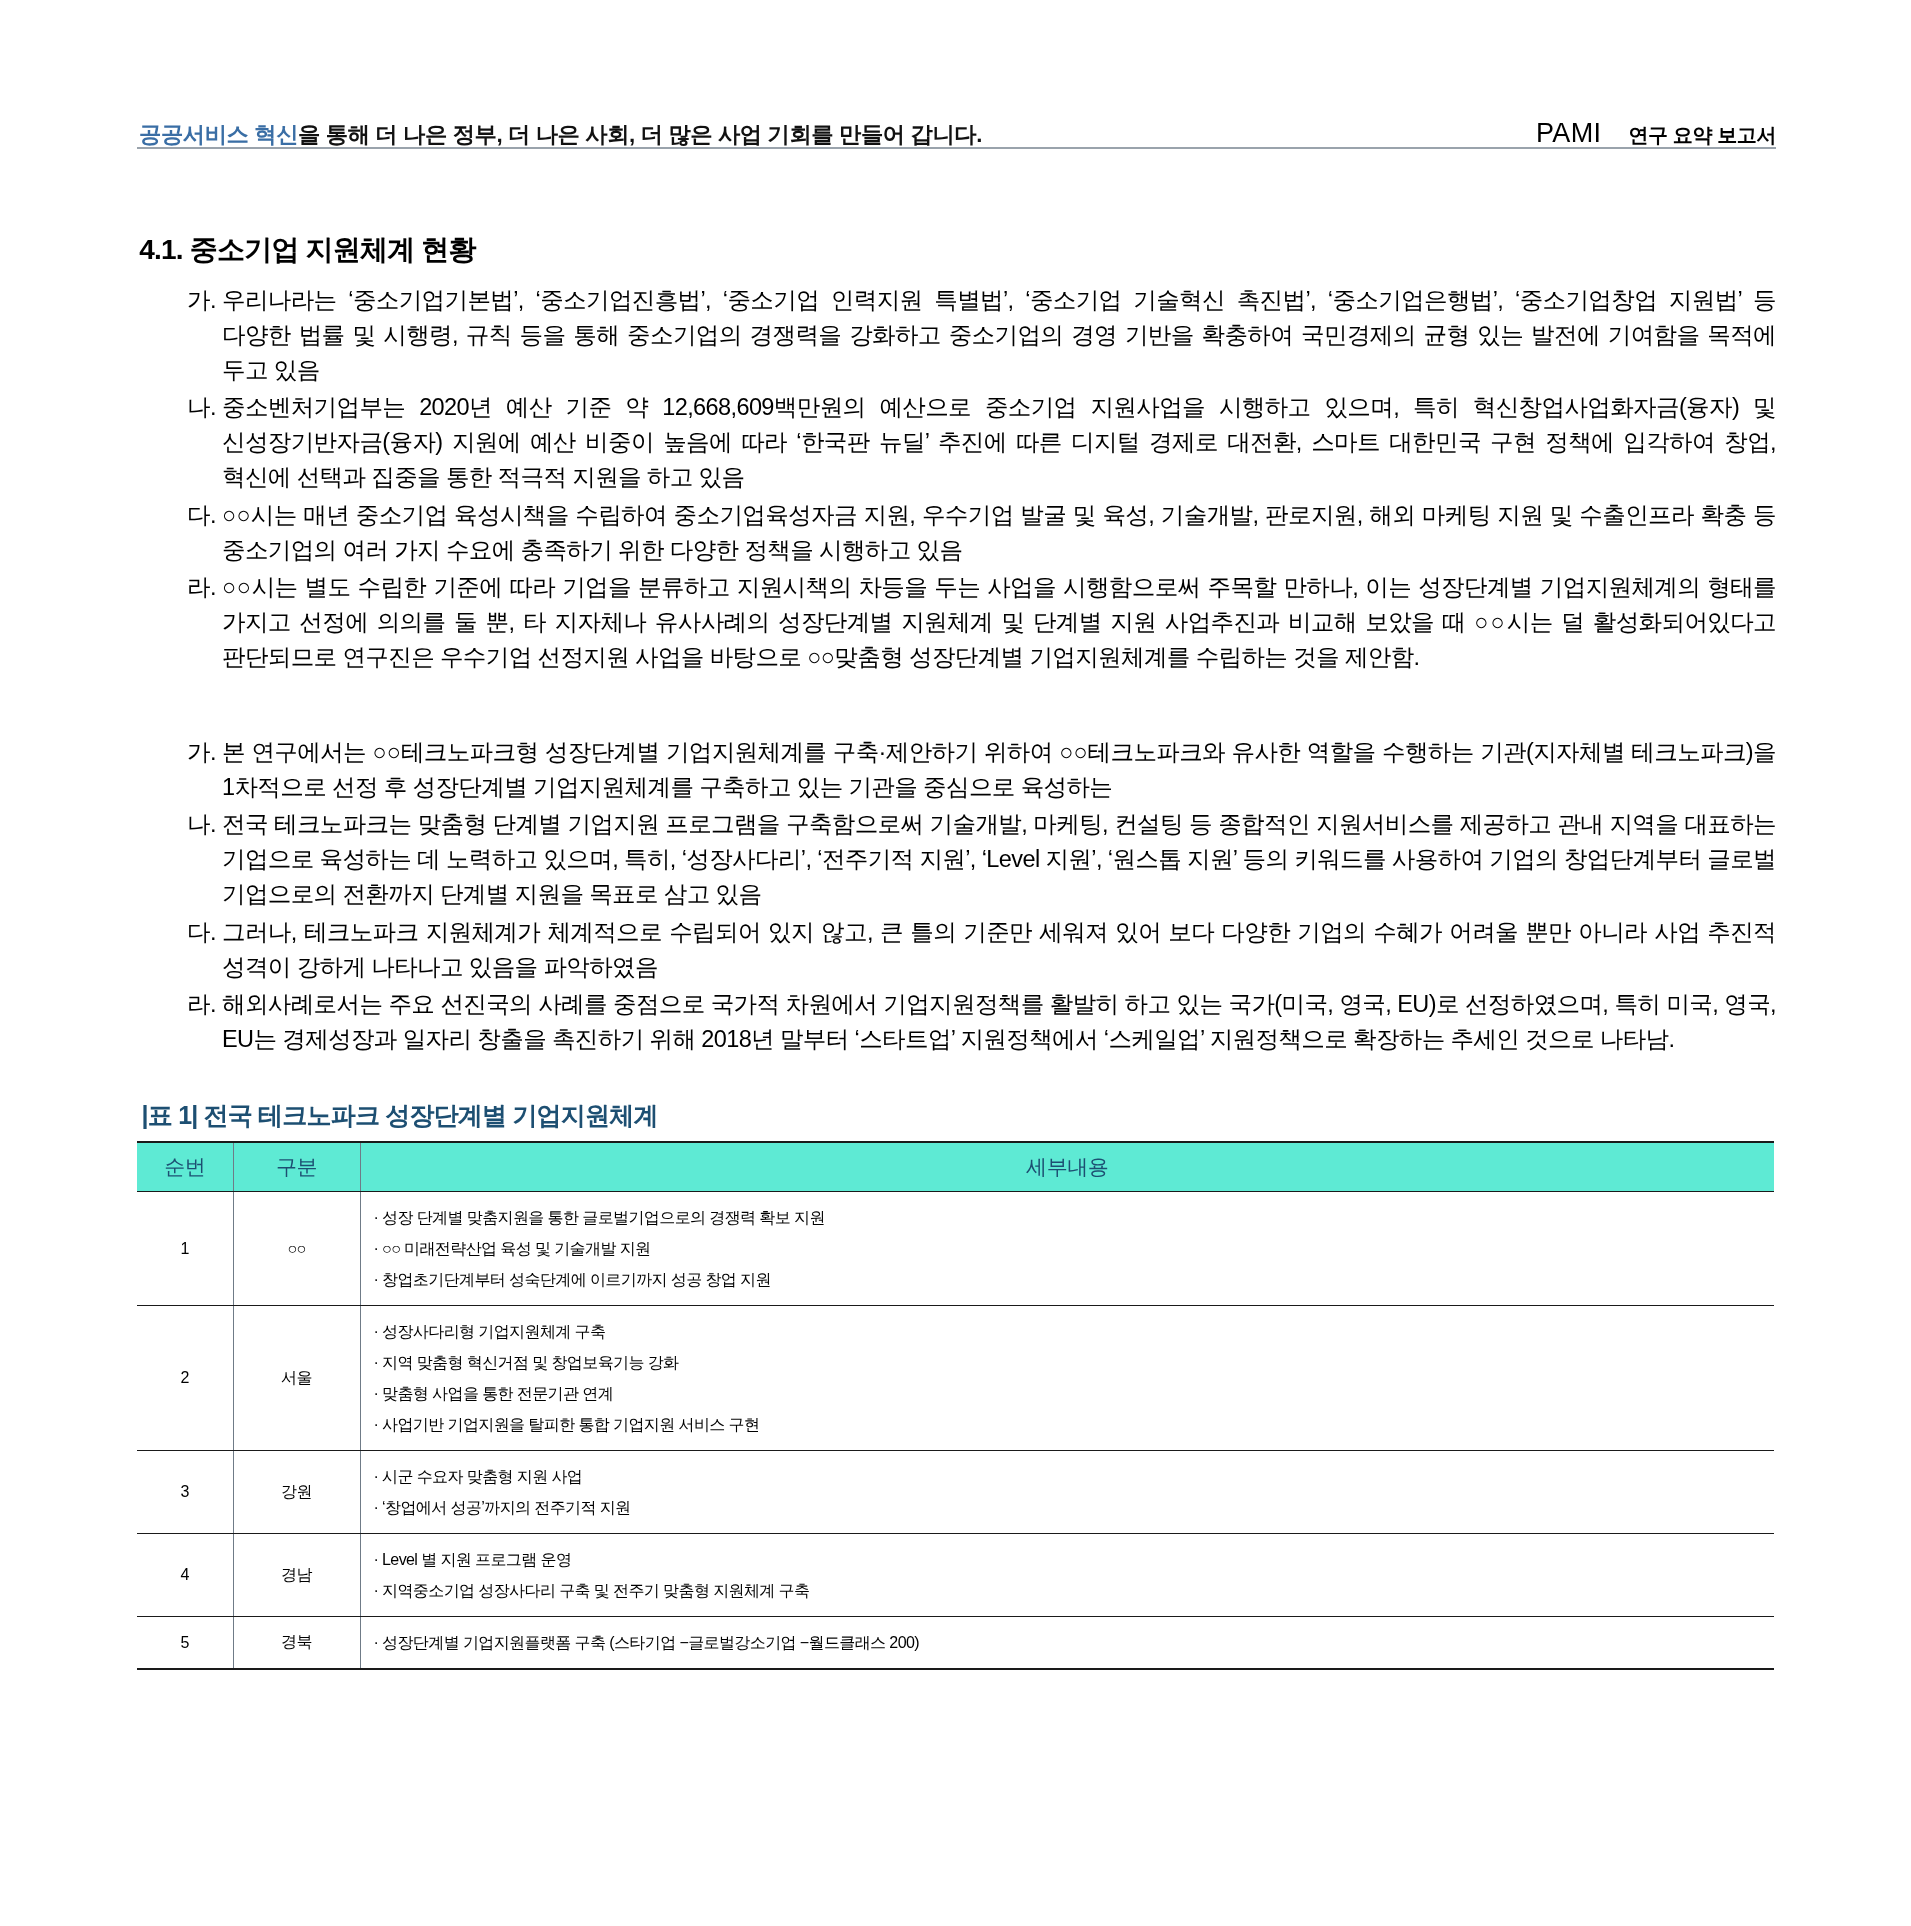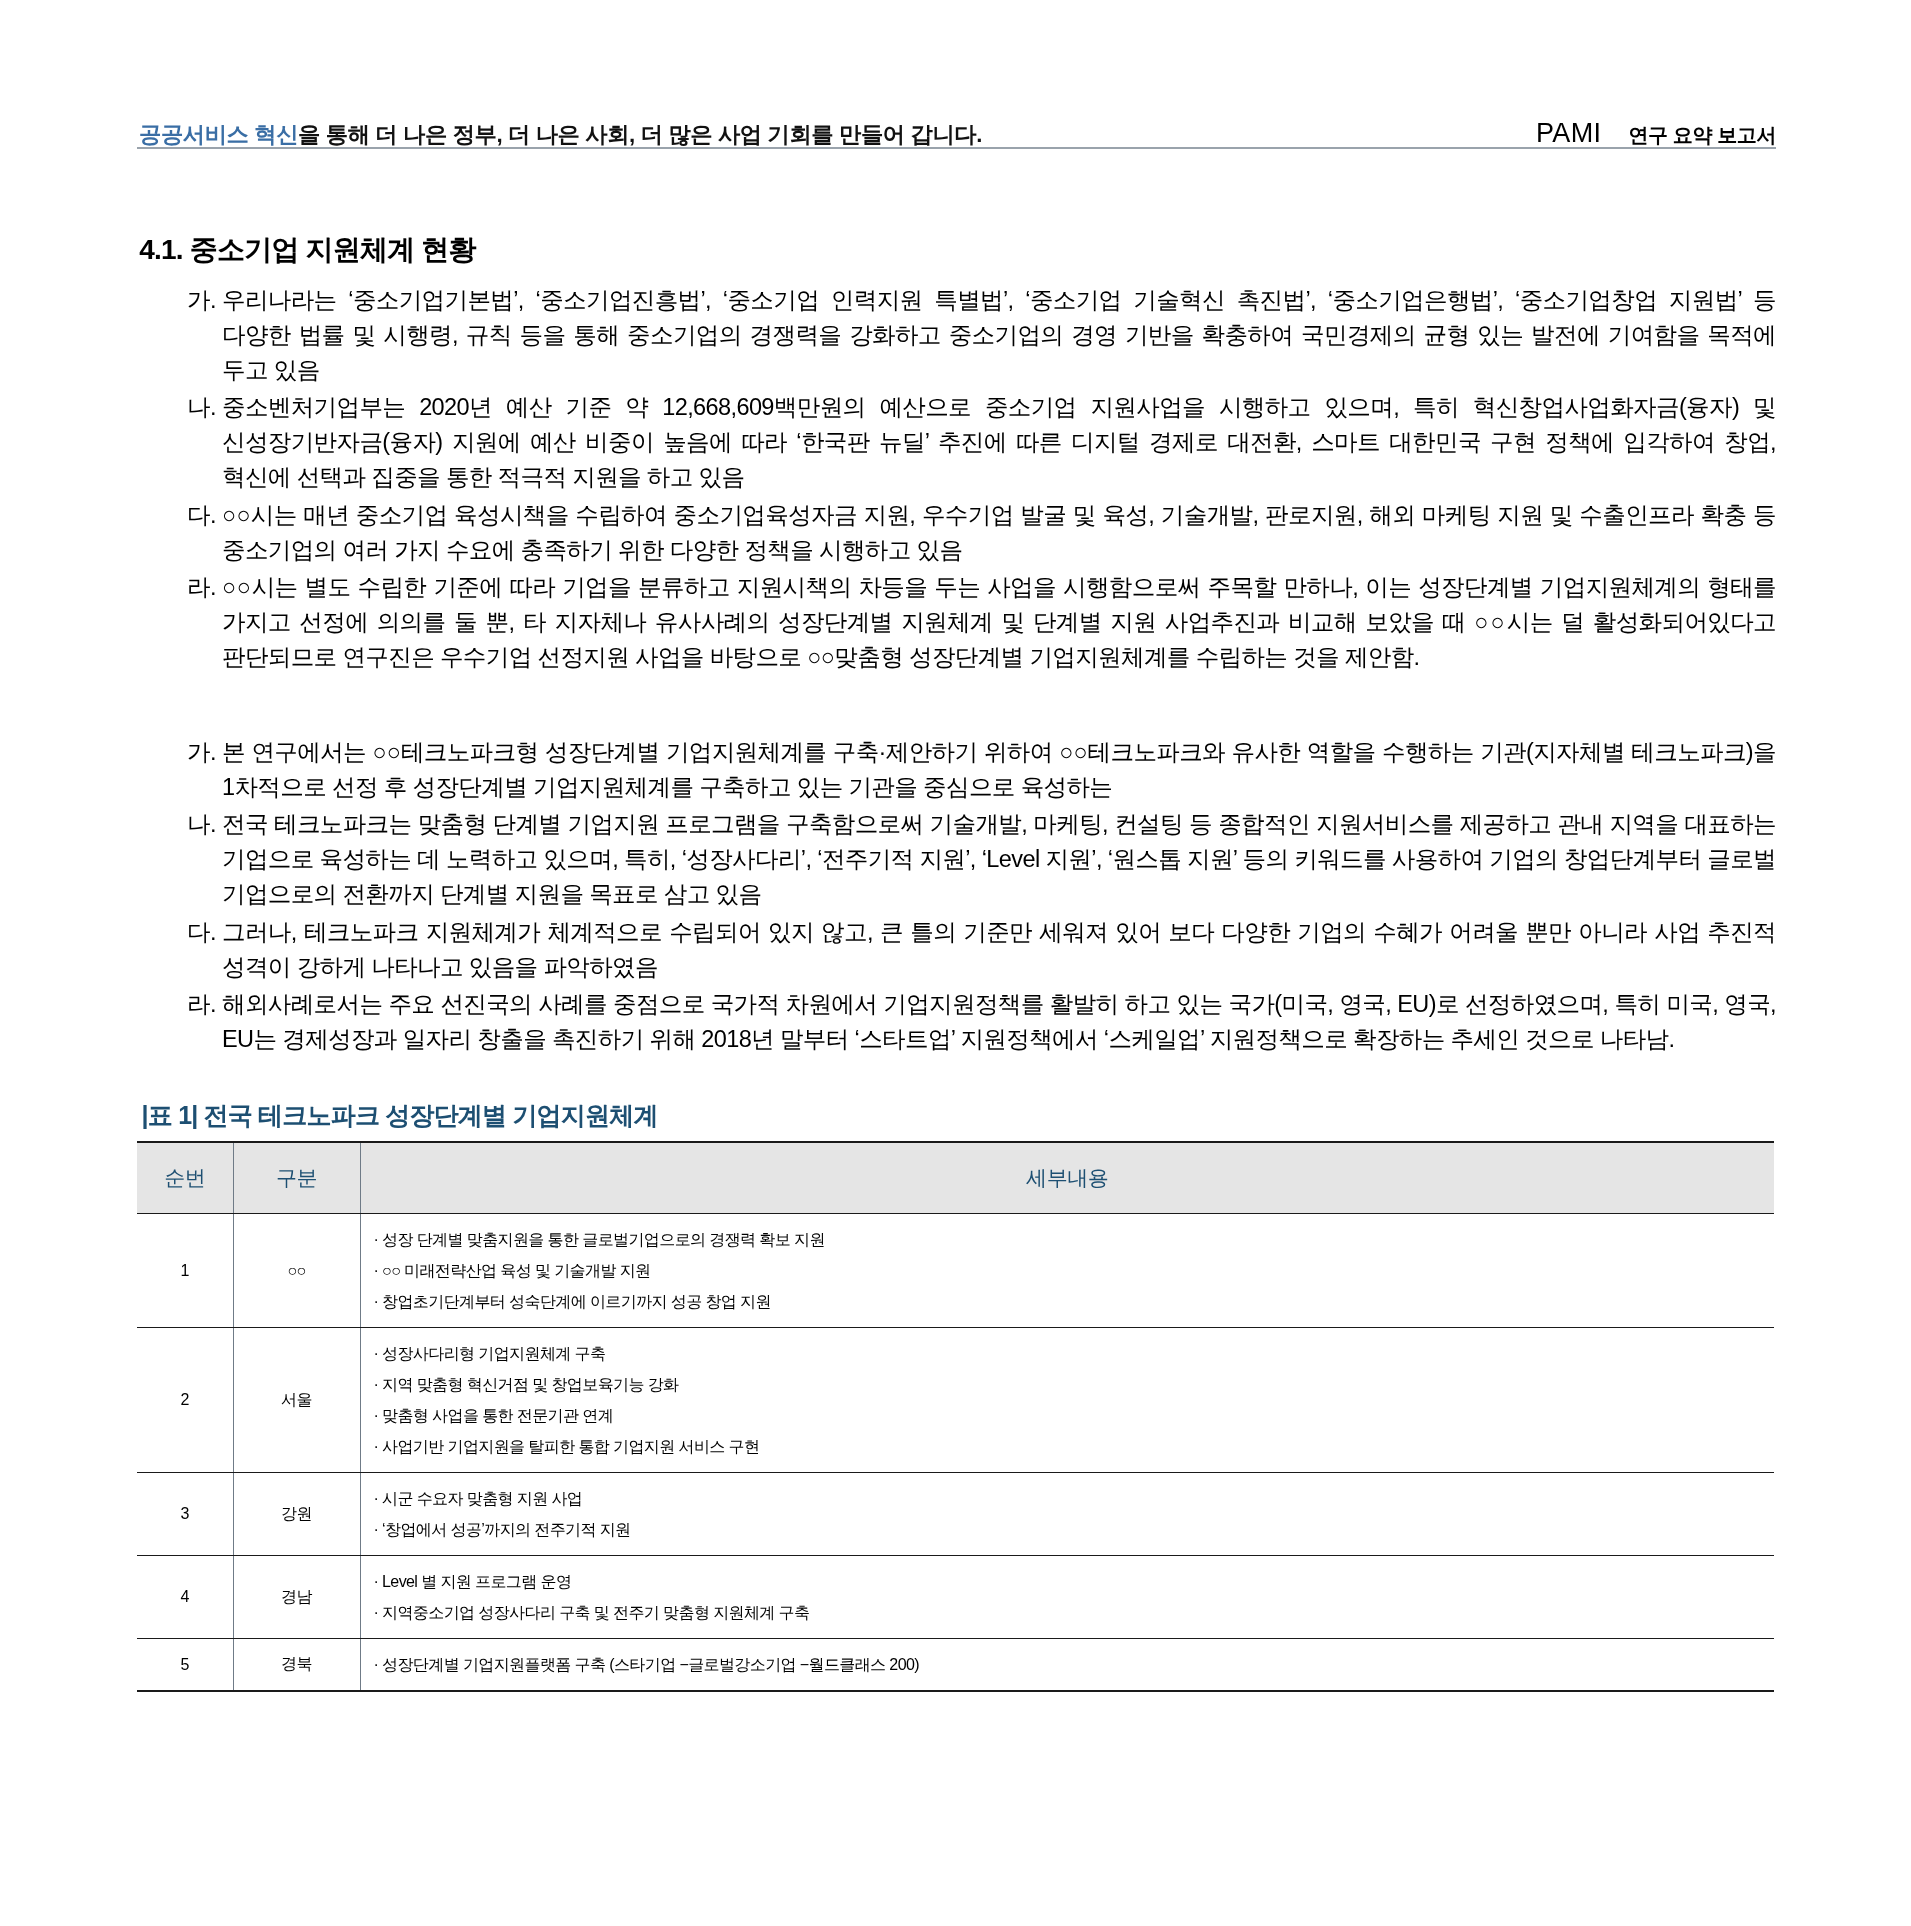--- a/index.html
+++ b/index.html
@@ -134,26 +134,26 @@
   table.tp {
     width: 1637px;
     border-collapse: collapse;
     table-layout: fixed;
     border-top: 2.7px solid #1a1a1a;
     border-bottom: 2.7px solid #1a1a1a;
   }
   table.tp col.c1 { width: 96px; }
   table.tp col.c2 { width: 127px; }
   table.tp thead th {
-    background: #e5e5e5;
+    background: #5eead4;
     color: #1d4f72;
     font-size: 21px;
     font-weight: normal;
     letter-spacing: -0.4px;
-    padding: 21px 0;
+    padding: 10px 0;
     border-bottom: 1.9px solid #1a1a1a;
     border-right: 1.2px solid #6f7b87;
     text-align: center;
     vertical-align: middle;
   }
   table.tp thead th:last-child { border-right: none; }
   table.tp tbody td {
     border-right: 1.2px solid #6f7b87;
     border-bottom: 1.9px solid #1a1a1a;
     vertical-align: middle;

